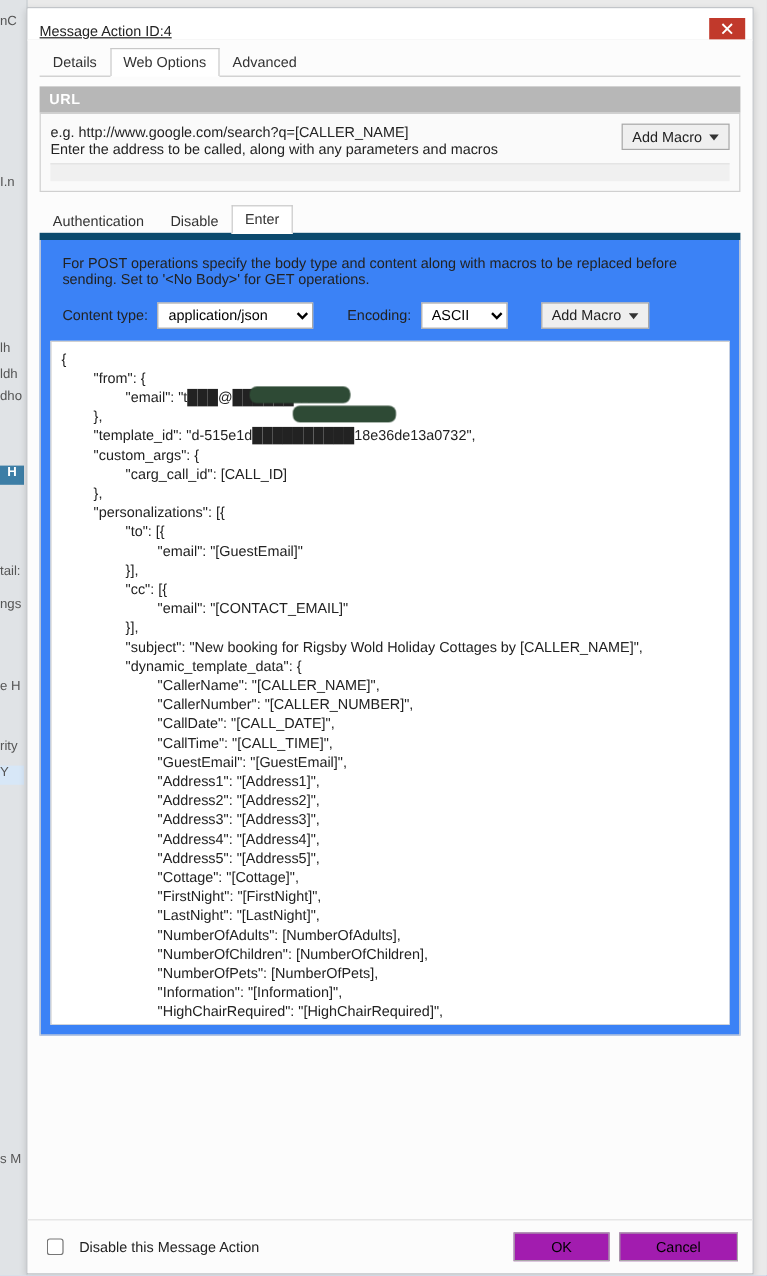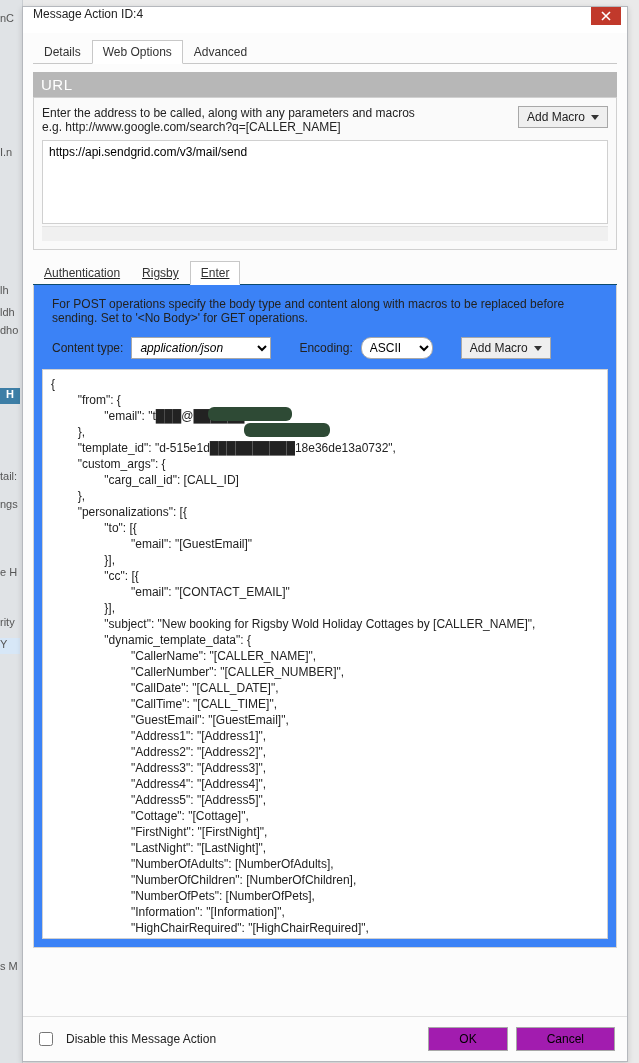--- a/index.html
+++ b/index.html
@@ -40,23 +40,24 @@
     left: 22px; top: 6px;
     width: 604px; height: 1054px;
     background: #ffffff;
     border: 1px solid #b5b8bd;
     box-shadow: 0 2px 6px rgba(0,0,0,0.15);
   }
   .titlebar {
     height: 26px;
     background: #ffffff;
     display: flex;
-    align-items: flex-start;
+    align-items: flex-end;
     padding: 0 6px 0 10px;
     border-bottom: 1px solid #e3e3e3;
+    text-decoration: underline;
   }
   .titlebar .title {
     font-size: 12px;
     color: #222;
   }
   .titlebar .spacer { flex: 1; }
   .close-btn {
     width: 30px; height: 18px;
     background: #c1392b;
     color: #fff;
@@ -96,22 +97,22 @@
   }
   .tab.active {
     background: #ffffff;
     border-color: #c8c8c8;
     border-bottom: 1px solid #fff;
   }
 
   .section-header {
     background: #b7b7b7;
     color: #fff;
-    font-weight: normal;
-    font-size: 15px;
+    font-weight: bold;
+    font-size: 12px;
     padding: 4px 8px;
     letter-spacing: 0.5px;
   }
 
   .url-panel {
     border: 1px solid #d0d0d0;
     padding: 8px;
     background: #fafafa;
     margin-bottom: 10px;
   }
@@ -156,23 +157,23 @@
   }
   .scroll-x {
     height: 14px;
     background: #f0f0f0;
     border-top: 1px solid #e0e0e0;
     margin-top: -1px;
   }
 
   .options-tabs {
     display: flex;
-    border-bottom: 1px solid #0c4a6e;
+    align-items: flex-end;
+    border-bottom: 6px solid #0c4a6e;
     margin-top: 6px;
-    text-decoration: underline;
   }
 
   .options-panel {
     border: 1px solid #d4d4d4;
     border-top: none;
     background: #3b82f6;
     padding: 8px;
   }
   .post-help {
     font-size: 12px;
@@ -187,22 +188,22 @@
     font-size: 12px;
   }
   .sel {
     border: 1px solid #a8a8a8;
     background: #fff;
     font-size: 12px;
     padding: 2px 4px;
     height: 22px;
     box-sizing: border-box;
   }
-  .sel.ct { width: 140px; font-style: italic; }
-  .sel.enc { width: 72px; border-radius: 10px; }
+  .sel.ct { width: 130px; }
+  .sel.enc { width: 72px; }
 
   .body-text-wrap {
     position: relative;
     border: 1px solid #d0d0d0;
     background: #fff;
     height: 568px;
     overflow: hidden;
   }
   .body-text {
     width: 100%;
@@ -288,36 +289,35 @@
       <div class="tabstrip">
         <div class="tab">Details</div>
         <div class="tab active">Web Options</div>
         <div class="tab">Advanced</div>
       </div>
 
       <div class="section-header">URL</div>
       <div class="url-panel">
         <div class="url-top">
           <div class="url-help">
+            <div>e.g. http://www.google.com/search?q=[CALLER_NAME]</div>
             <div>Enter the address to be called, along with any parameters and macros</div>
-            <div>e.g. http://www.google.com/search?q=[CALLER_NAME]</div>
           </div>
           <div class="macro-btn">
             <span>Add Macro</span>
             <span class="caret"></span>
           </div>
         </div>
-        <textarea class="url-text" style="">https://api.sendgrid.com/v3/mail/send</textarea>
         <div class="scroll-x"></div>
       </div>
 
 
       <div class="options-tabs">
         <div class="tab">Authentication</div>
-        <div class="tab">Rigsby</div>
+        <div class="tab">Disable</div>
         <div class="tab active">Enter</div>
       </div>
 
       <div class="options-panel">
         <div class="post-help">For POST operations specify the body type and content along with macros to be replaced before sending.  Set to '&lt;No Body&gt;' for GET operations.</div>
 
         <div class="row-controls">
           <span>Content type:</span>
           <select class="sel ct">
             <option>application/json</option>

